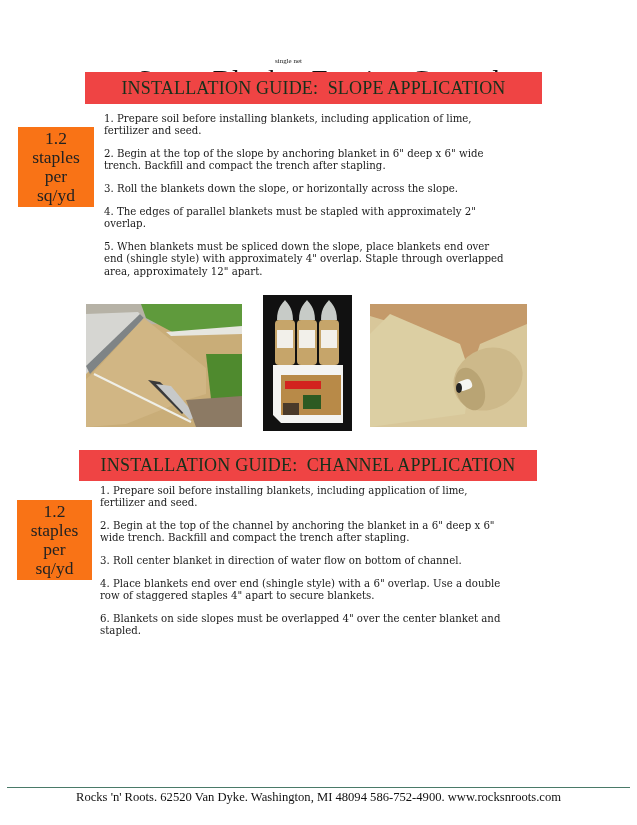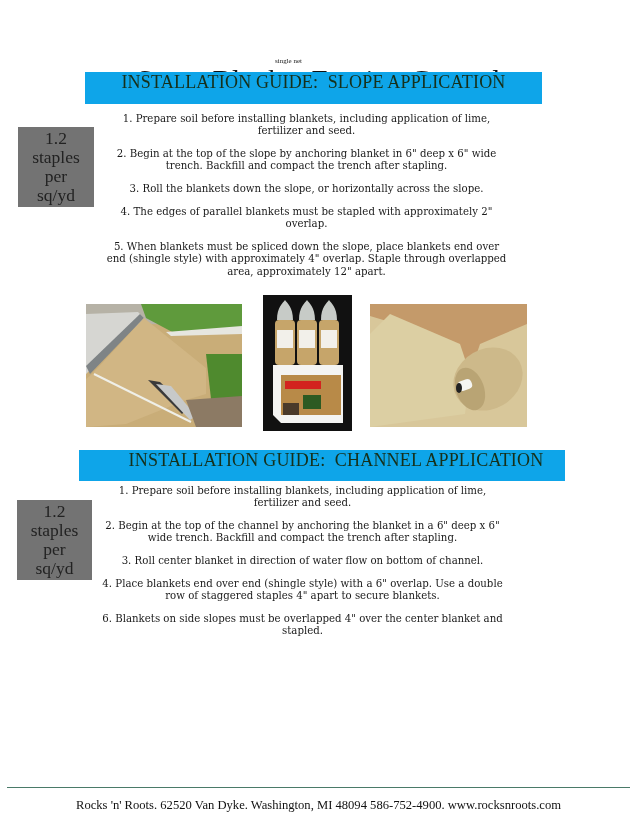--- a/index.html
+++ b/index.html
@@ -13,38 +13,38 @@
       left: 0; width: 637px; top: 24px; text-align: center;
       font-family: "Liberation Serif", serif; font-size: 29px; line-height: 32px; color: #111;
       letter-spacing: 0.2px;
       margin-top: 40px;
     }
     .subtitle {
       left: 0; width: 577px; top: 57px; text-align: center;
       font-family: "Liberation Serif", serif; font-size: 7px; line-height: 8px; color: #222;
     }
     .green-bar {
-      background: #0ea5e9; color: #16301a;
+      background: #ef4444; color: #16301a;
       font-family: "Liberation Serif", serif; font-size: 18px;
-      display: flex; justify-content: center;
+      display: flex; align-items: center; justify-content: center;
       letter-spacing: 0.2px; white-space: pre;
     }
     .yellow-box {
-      background: #737373; color: #222;
+      background: #f97316; color: #222;
       font-family: "Liberation Serif", serif; font-size: 17.5px; line-height: 19px;
       display: flex; flex-direction: column; align-items: center; justify-content: center;
       text-align: center;
     }
     .steps { font-family: "DejaVu Serif", serif; font-size: 10.2px; line-height: 12.3px; color: #1a1a1a; }
-    .step { margin: 0 0 10.5px 0; white-space: normal; text-align: center; }
+    .step { margin: 0 0 10.5px 0; white-space: normal; }
     .photo { overflow: hidden; }
     .footer-rule { left: 7px; width: 623px; top: 787px; height: 1px; background: #4a7a68; }
     .footer-line1 {
       left: 0; width: 637px; top: 790px; text-align: center;
-      font-family: "Liberation Serif", serif; font-size: 12.6px; line-height: 14px; color: #111; margin-top: 8px;
+      font-family: "Liberation Serif", serif; font-size: 12.6px; line-height: 14px; color: #111;
     }
     .footer-line2 {
       left: 0; width: 637px; top: 825px; text-align: center;
       font-family: "Liberation Serif", serif; font-size: 10px; line-height: 12px; color: #222; font-weight: bold;
     }
   </style>
 </head>
 <body>
 
 <div class="abs title">Straw Blanket Erosion Control</div>
@@ -111,21 +111,21 @@
     <rect width="157" height="123" fill="#d8c79a"></rect>
     <polygon points="0,0 157,0 157,20 110,40 100,70 60,30 0,12" fill="#c49a6a"></polygon>
     <polygon points="20,10 90,40 100,70 95,110 0,123 0,30" fill="#dccfa3"></polygon>
     <ellipse cx="118" cy="75" rx="36" ry="30" fill="#cdb98a" transform="rotate(-30 118 75)"></ellipse>
     <ellipse cx="100" cy="85" rx="14" ry="22" fill="#b9a474" transform="rotate(-20 100 85)"></ellipse>
     <rect x="88" y="76" width="14" height="10" rx="4" fill="#f5f5f2" transform="rotate(-20 95 81)"></rect>
     <ellipse cx="89" cy="84" rx="3" ry="5" fill="#222"></ellipse>
   </svg>
 </div>
 
-<div class="abs green-bar" style="left:79px; top:450px; width:458px; height:31px;padding-left:28px;">
+<div class="abs green-bar" style="left:79px; top:450px; width:458px; height:31px;">
   <span>INSTALLATION GUIDE:  CHANNEL APPLICATION</span>
 </div>
 
 <div class="abs yellow-box" style="left:17px; top:500px; width:75px; height:80px;">
   <span>1.2</span>
   <span>staples</span>
   <span>per</span>
   <span>sq/yd</span>
 </div>
 

